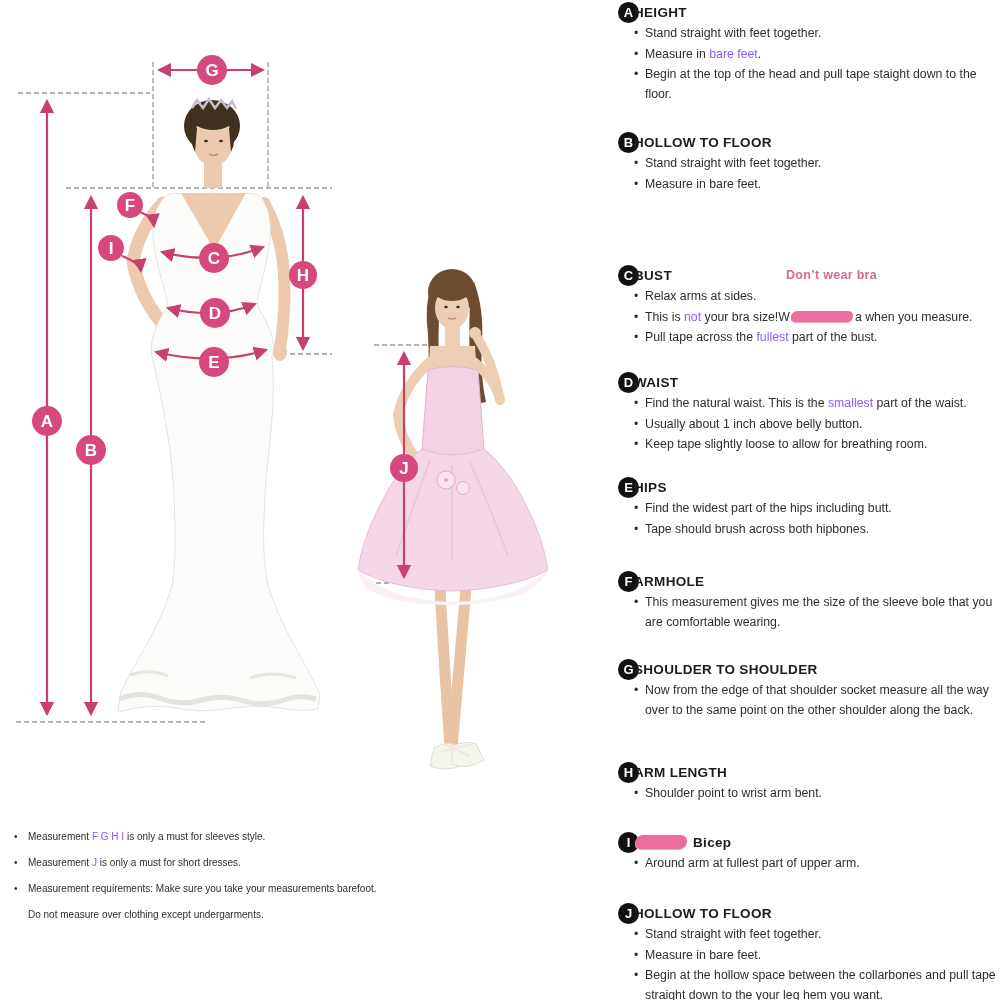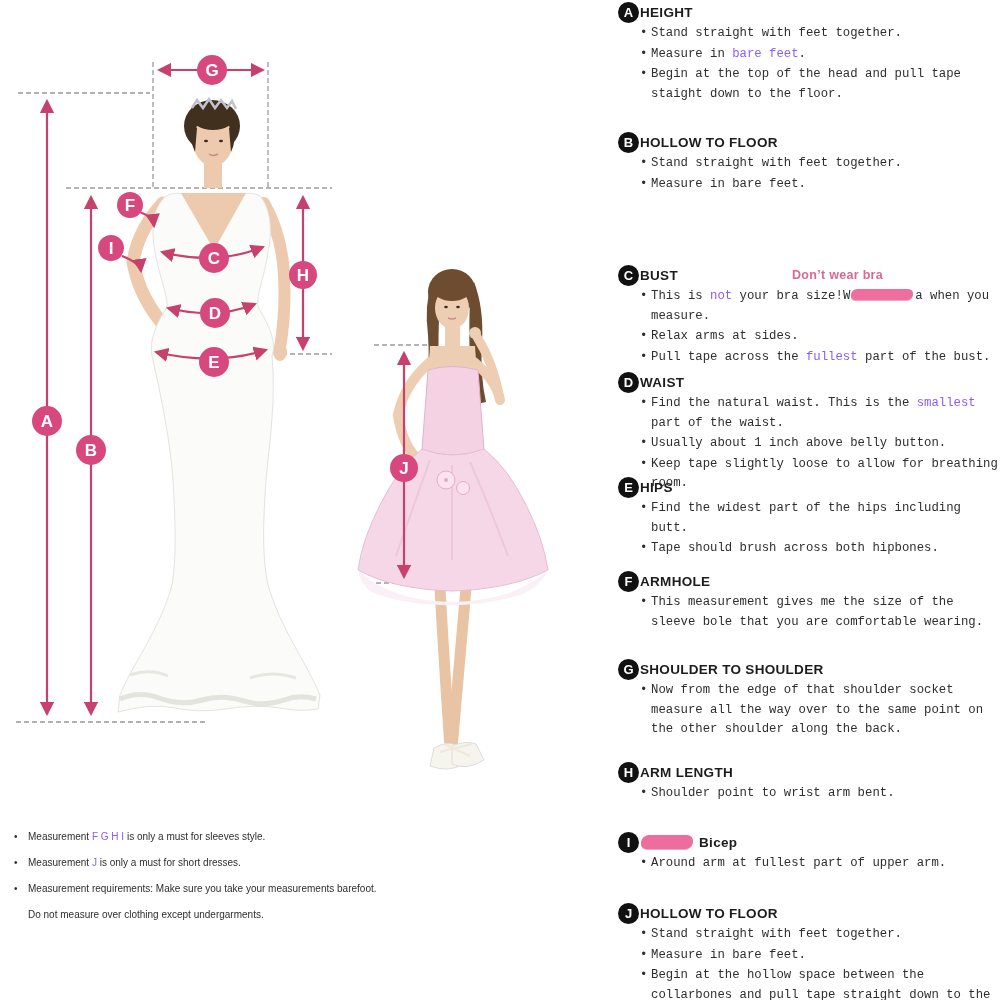--- a/index.html
+++ b/index.html
@@ -11,32 +11,32 @@
   
   #diagram{position:absolute;left:0;top:0;width:610px;height:1000px;}
 
   
   .section{position:absolute;left:612px;width:386px;}
   .badge{
     position:absolute;left:6px;top:0;width:21px;height:21px;border-radius:50%;
     background:#111111;color:#ffffff;font-size:13px;font-weight:bold;
     display:flex;align-items:center;justify-content:center;line-height:1;
   }
-  .sec-body{margin-left:28px;}
+  .sec-body{margin-left:22px;}
   .sec-title{
     font-size:13.5px;font-weight:bold;color:#1c1c1c;letter-spacing:.3px;
     line-height:21px;position:relative;
   }
   .annotation{
     position:absolute;left:152px;top:0;font-size:12.5px;font-weight:bold;
     color:#d86a92;letter-spacing:.3px;white-space:nowrap;text-align:right;
   }
   .bullet{
     position:relative;font-size:12.3px;line-height:19.5px;color:#2e2e2e;
-    padding-left:11px;margin-top:1px;font-family:Liberation Mono, monospace;
+    padding-left:11px;margin-top:1px;
   }
   .bullet::before{content:"•";position:absolute;left:0;top:0;color:#2e2e2e;}
   .hl{color:#8b5cf6;}
   .scribble{
     display:inline-block;height:11px;background:#ee6f9f;border-radius:7px;
     vertical-align:middle;margin:0 2px 2px 1px;transform:skewX(-8deg);
     box-shadow:0 1px 0 #f3a3c0;
   }
   .sec-title .scribble{height:14px;background:#ec6d9e;}
 
@@ -207,22 +207,22 @@
   </div>
 </div>
 
 <div class="section" style="top:265px">
   <span class="badge">C</span>
   <div class="sec-body">
     <div class="sec-title">
       <span>BUST</span>
       <span class="annotation">Don’t wear bra</span>
     </div>
+    <div class="bullet"><span>Relax arms at sides.</span></div>
     <div class="bullet"><span>This is </span><span class="hl">not</span><span> your bra size!W</span><span class="scribble" style="width: 62px;"></span><span>a when you measure.</span></div>
-    <div class="bullet"><span>Relax arms at sides.</span></div>
     <div class="bullet"><span>Pull tape across the </span><span class="hl">fullest</span><span> part of the bust.</span></div>
   </div>
 </div>
 
 <div class="section" style="top:372px">
   <span class="badge">D</span>
   <div class="sec-body">
     <div class="sec-title">WAIST</div>
     <div class="bullet"><span>Find the natural waist. This is the </span><span class="hl">smallest</span><span> part of the waist.</span></div>
     <div class="bullet"><span>Usually about 1 inch above belly button.</span></div>

